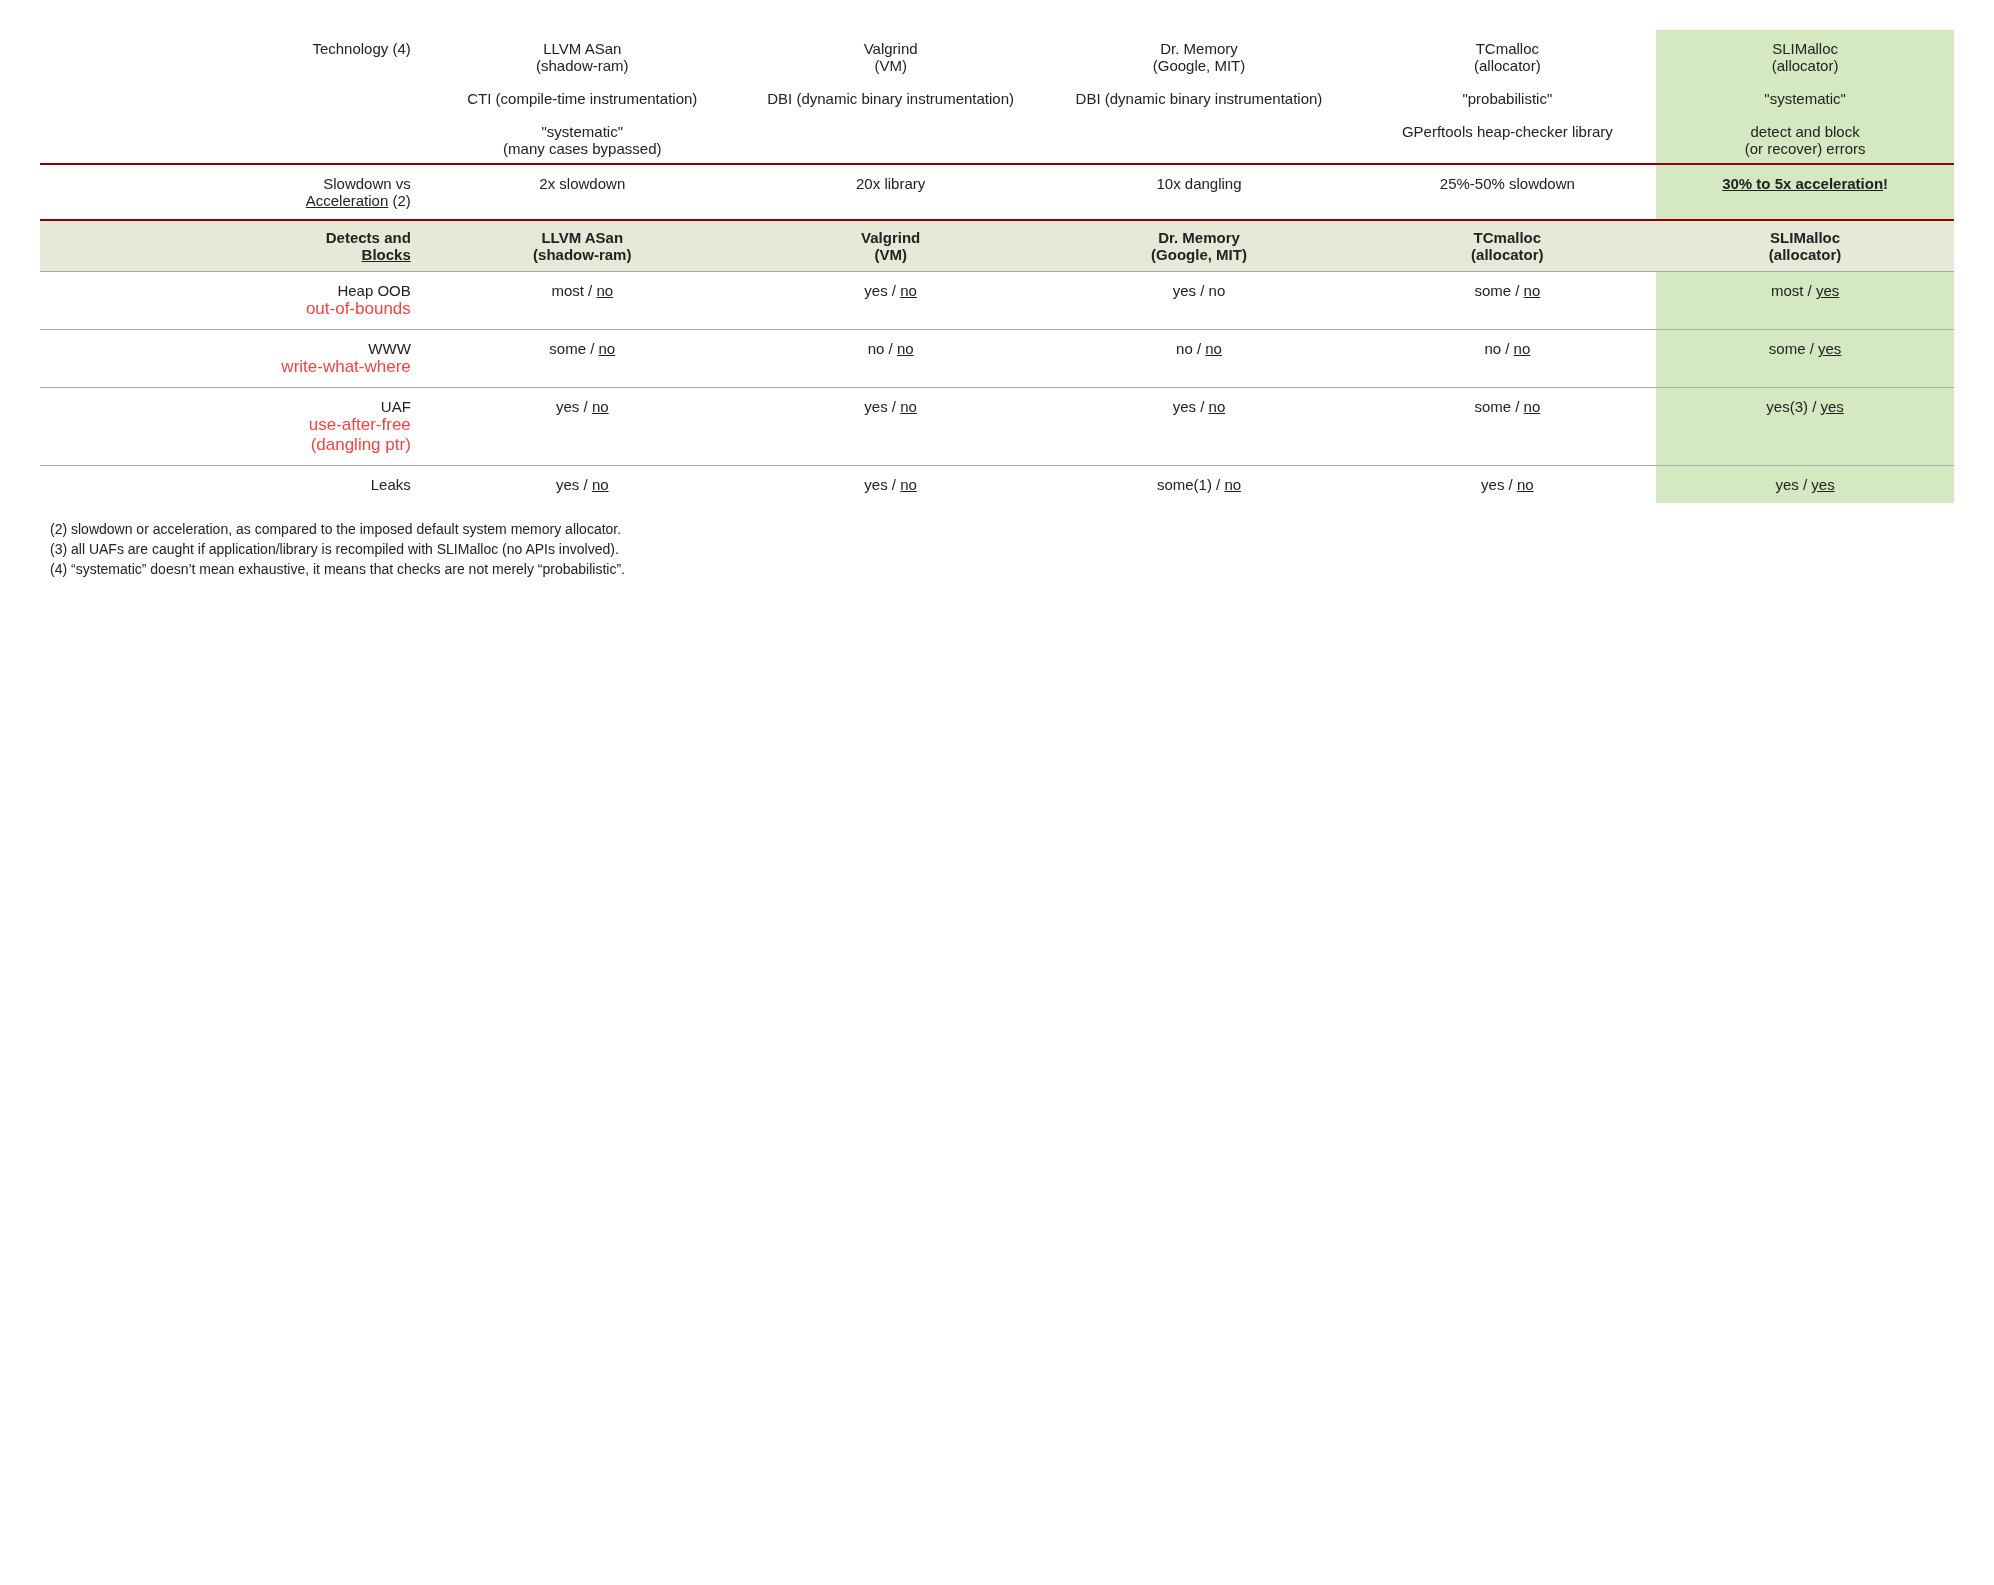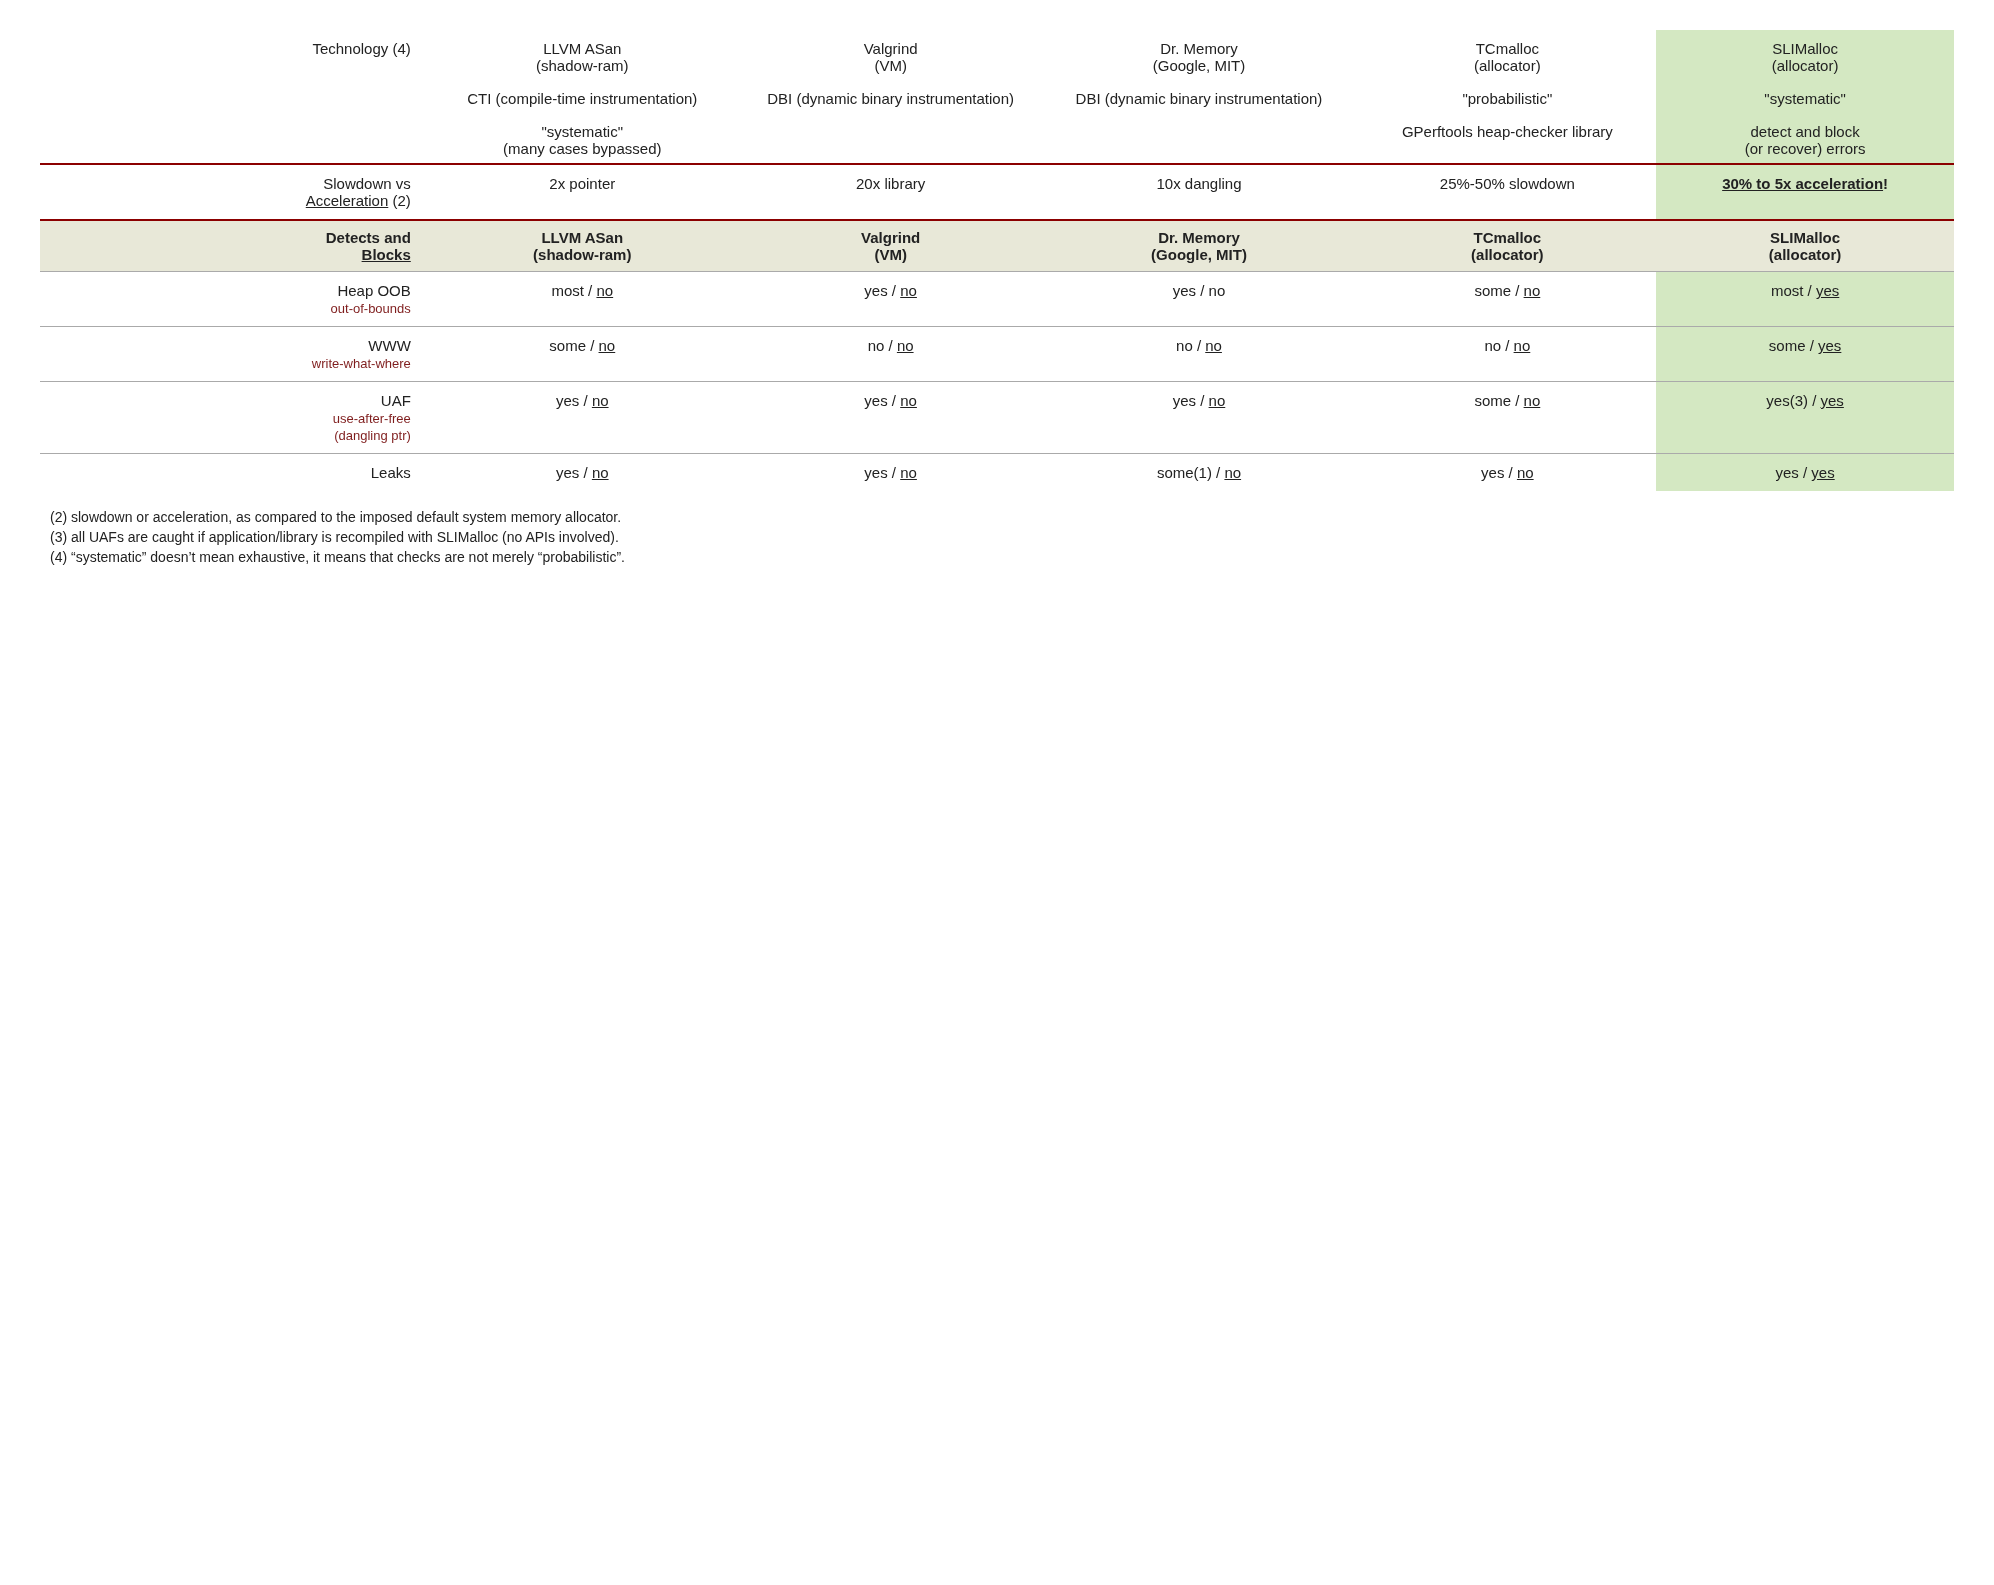--- a/index.html
+++ b/index.html
@@ -67,22 +67,22 @@
       background-color: #d4e8c2;
       font-weight: bold;
     }
     .yes-green {
       background-color: #d4e8c2;
     }
     .row-data td {
       padding: 10px 12px;
     }
     .row-sublabel {
-      font-size: 13px;
-      color: #7f1d1d;
+      font-size: 17px;
+      color: #ef4444;
     }
   </style>
 </head>
 <body>
 
 <table>
 
   <colgroup>
     <col class="col-tech">
     <col class="col-llvm">
@@ -146,21 +146,21 @@
       <td class="green-bg">
         <span>detect and block<br>(or recover) errors</span>
       </td>
     </tr>
 
     <tr class="row-data border-top-thick">
       <td>
         <span>Slowdown vs<br><span class="underline">Acceleration</span> (2)</span>
       </td>
       <td>
-        <span>2x pointer</span>
+        <span>2x slowdown</span>
       </td>
       <td>
         <span>20x library</span>
       </td>
       <td>
         <span>10x dangling</span>
       </td>
       <td>
         <span>25%-50% slowdown</span>
       </td>

